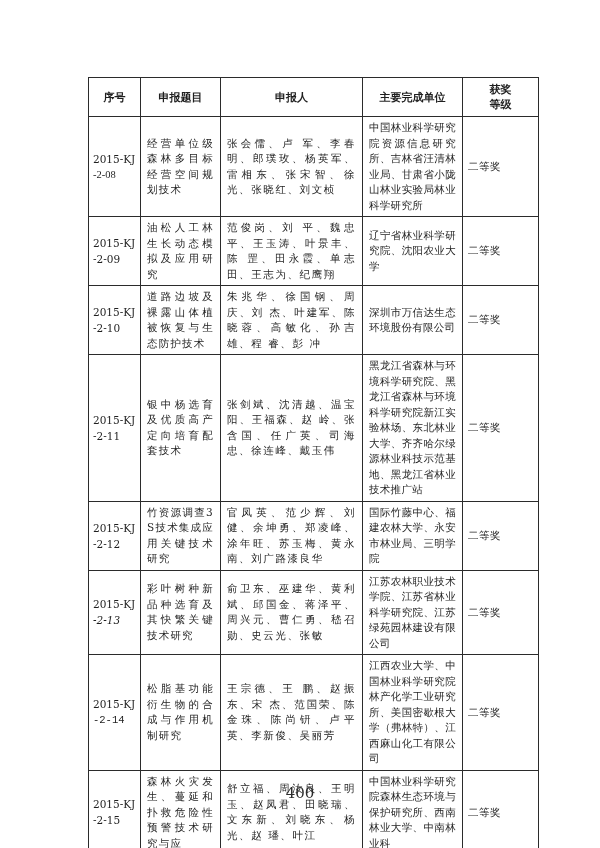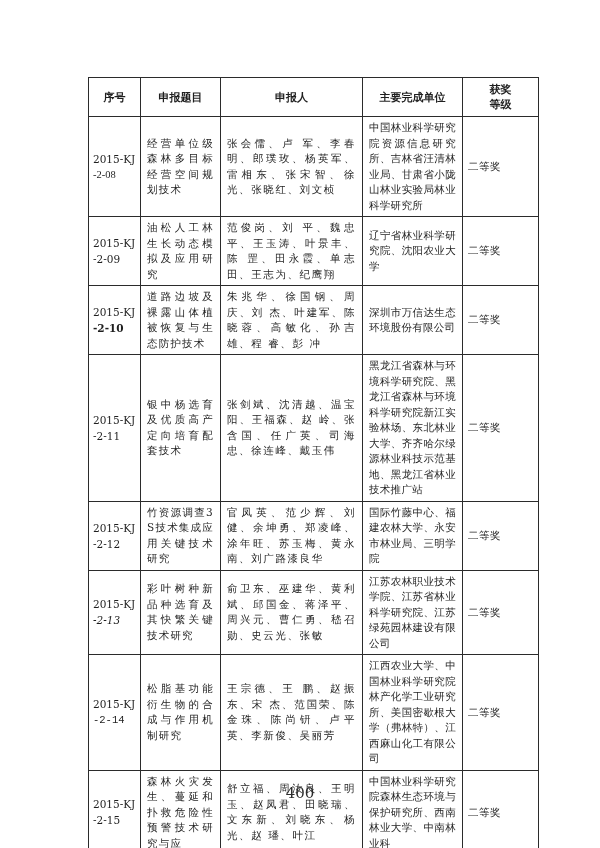--- a/index.html
+++ b/index.html
@@ -120,21 +120,21 @@
             <span style="display: block;">-2-09</span>
           </td>
           <td class="cell-title">油松人工林生长动态模拟及应用研究</td>
           <td class="cell-app">范俊岗、刘 平、魏忠平、王玉涛、叶景丰、陈 罡、田永霞、单志田、王志为、纪鹰翔</td>
           <td class="cell-unit">辽宁省林业科学研究院、沈阳农业大学</td>
           <td class="cell-award">二等奖</td>
         </tr>
         <tr style="height: 64px;">
           <td class="cell-id">
             <span style="display: block;">2015-KJ</span>
-            <span style="display: block; font-weight: bold;">-2-10</span>
+            <span style="display: block;">-2-10</span>
           </td>
           <td class="cell-title">道路边坡及裸露山体植被恢复与生态防护技术</td>
           <td class="cell-app">朱兆华、徐国钢、周庆、刘 杰、叶建军、陈晓蓉、高敏化、孙吉雄、程 睿、彭 冲</td>
           <td class="cell-unit">深圳市万信达生态环境股份有限公司</td>
           <td class="cell-award">二等奖</td>
         </tr>
         <tr style="height: 137px;">
           <td class="cell-id">
             <span style="display: block;">2015-KJ</span>
             <span style="display: block;">-2-11</span>

